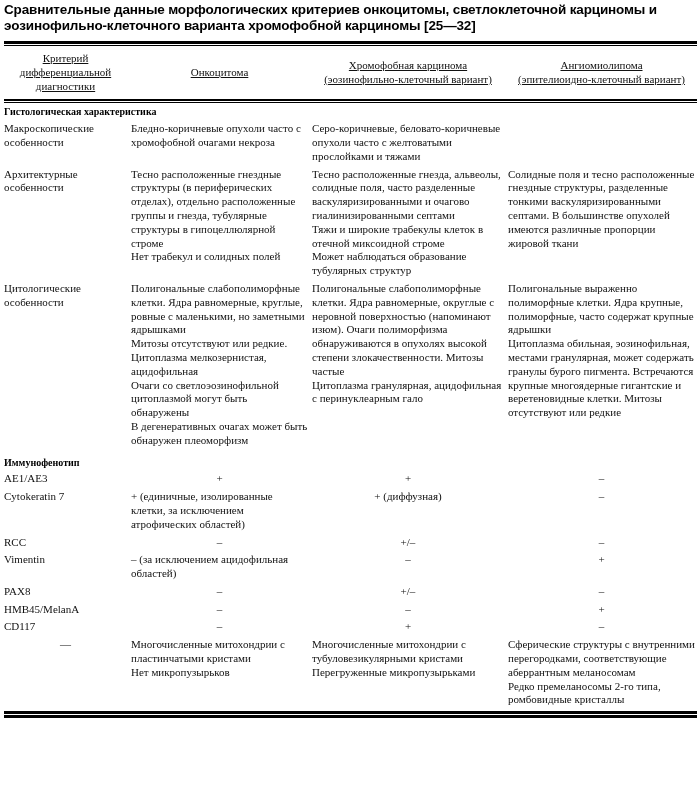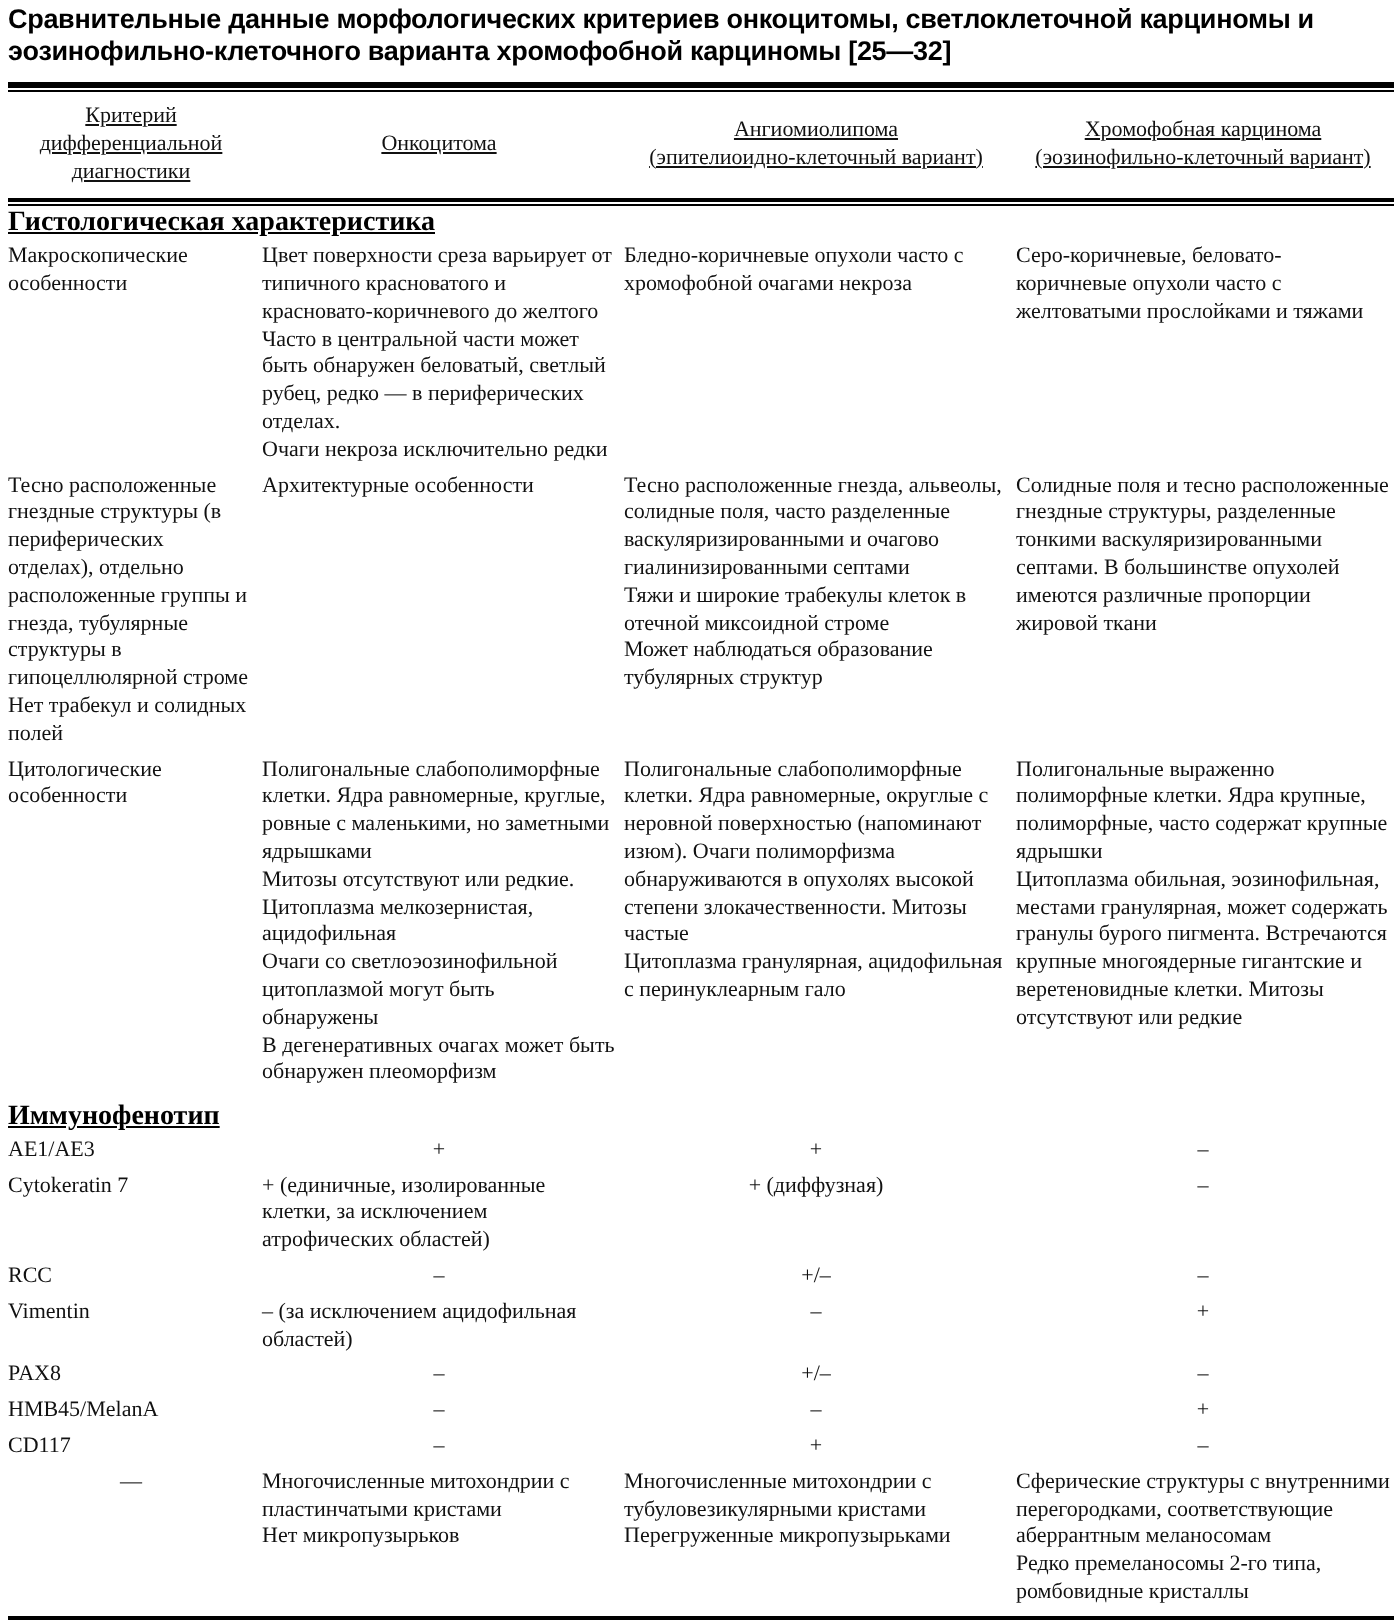--- a/index.html
+++ b/index.html
@@ -42,25 +42,24 @@
   .cell { white-space: pre-line; }
 
   .header-row { padding: 3px 0 3px; text-decoration: underline; }
   .header-row .cell {
     text-align: center;
     align-self: center;
   }
 
   .section-title {
     font-weight: 700;
-    font-size: 14px;
+    font-size: 10px;
     line-height: 13.8px;
     margin: 8px 0 3px 0;
     color: #000;
-    text-decoration: underline;
   }
   .section-title.first { margin-top: 2px; }
 
   .row { margin-bottom: 4px; }
   .c { text-align: center; }
 </style>
 </head>
 <body>
 
 <div class="page">
@@ -71,47 +70,44 @@
     <div class="rule rule-thick"></div>
     <div class="gap1"></div>
     <div class="rule rule-thin"></div>
   </div>
 
   <div class="grid header-row">
     <div class="cell">Критерий
 дифференциальной
 диагностики</div>
     <div class="cell">Онкоцитома</div>
+    <div class="cell">Хромофобная карцинома
+(эозинофильно-клеточный вариант)</div>
     <div class="cell">Ангиомиолипома
 (эпителиоидно-клеточный вариант)</div>
-    <div class="cell">Хромофобная карцинома
-(эозинофильно-клеточный вариант)</div>
   </div>
 
   <div class="header-rule">
     <div class="rule rule-mid"></div>
     <div class="gap1"></div>
     <div class="rule rule-thin"></div>
   </div>
 
   <div class="section-title first">Гистологическая характеристика</div>
 
   <div class="grid row">
     <div class="cell">Макроскопические особенности</div>
-    <div class="cell">Цвет поверхности среза варьирует от типичного красноватого и красновато-коричневого до желтого
-Часто в центральной части может быть обнаружен беловатый, светлый рубец, редко — в периферических отделах.
-Очаги некроза исключительно редки</div>
     <div class="cell">Бледно-коричневые опухоли часто с хромофобной очагами некроза</div>
     <div class="cell">Серо-коричневые, беловато-коричневые опухоли часто с желтоватыми прослойками и тяжами</div>
   </div>
 
   <div class="grid row">
+    <div class="cell">Архитектурные особенности</div>
     <div class="cell">Тесно расположенные гнездные структуры (в периферических отделах), отдельно расположенные группы и гнезда, тубулярные структуры в гипоцеллюлярной строме
 Нет трабекул и солидных полей</div>
-    <div class="cell">Архитектурные особенности</div>
     <div class="cell">Тесно расположенные гнезда, альвеолы, солидные поля, часто разделенные васкуляризированными и очагово гиалинизированными септами
 Тяжи и широкие трабекулы клеток в отечной миксоидной строме
 Может наблюдаться образование тубулярных структур</div>
     <div class="cell">Солидные поля и тесно расположенные гнездные структуры, разделенные тонкими васкуляризированными септами. В большинстве опухолей имеются различные пропорции жировой ткани</div>
   </div>
 
   <div class="grid row">
     <div class="cell">Цитологические особенности</div>
     <div class="cell">Полигональные слабополиморфные клетки. Ядра равномерные, круглые, ровные с маленькими, но заметными ядрышками
 Митозы отсутствуют или редкие.

